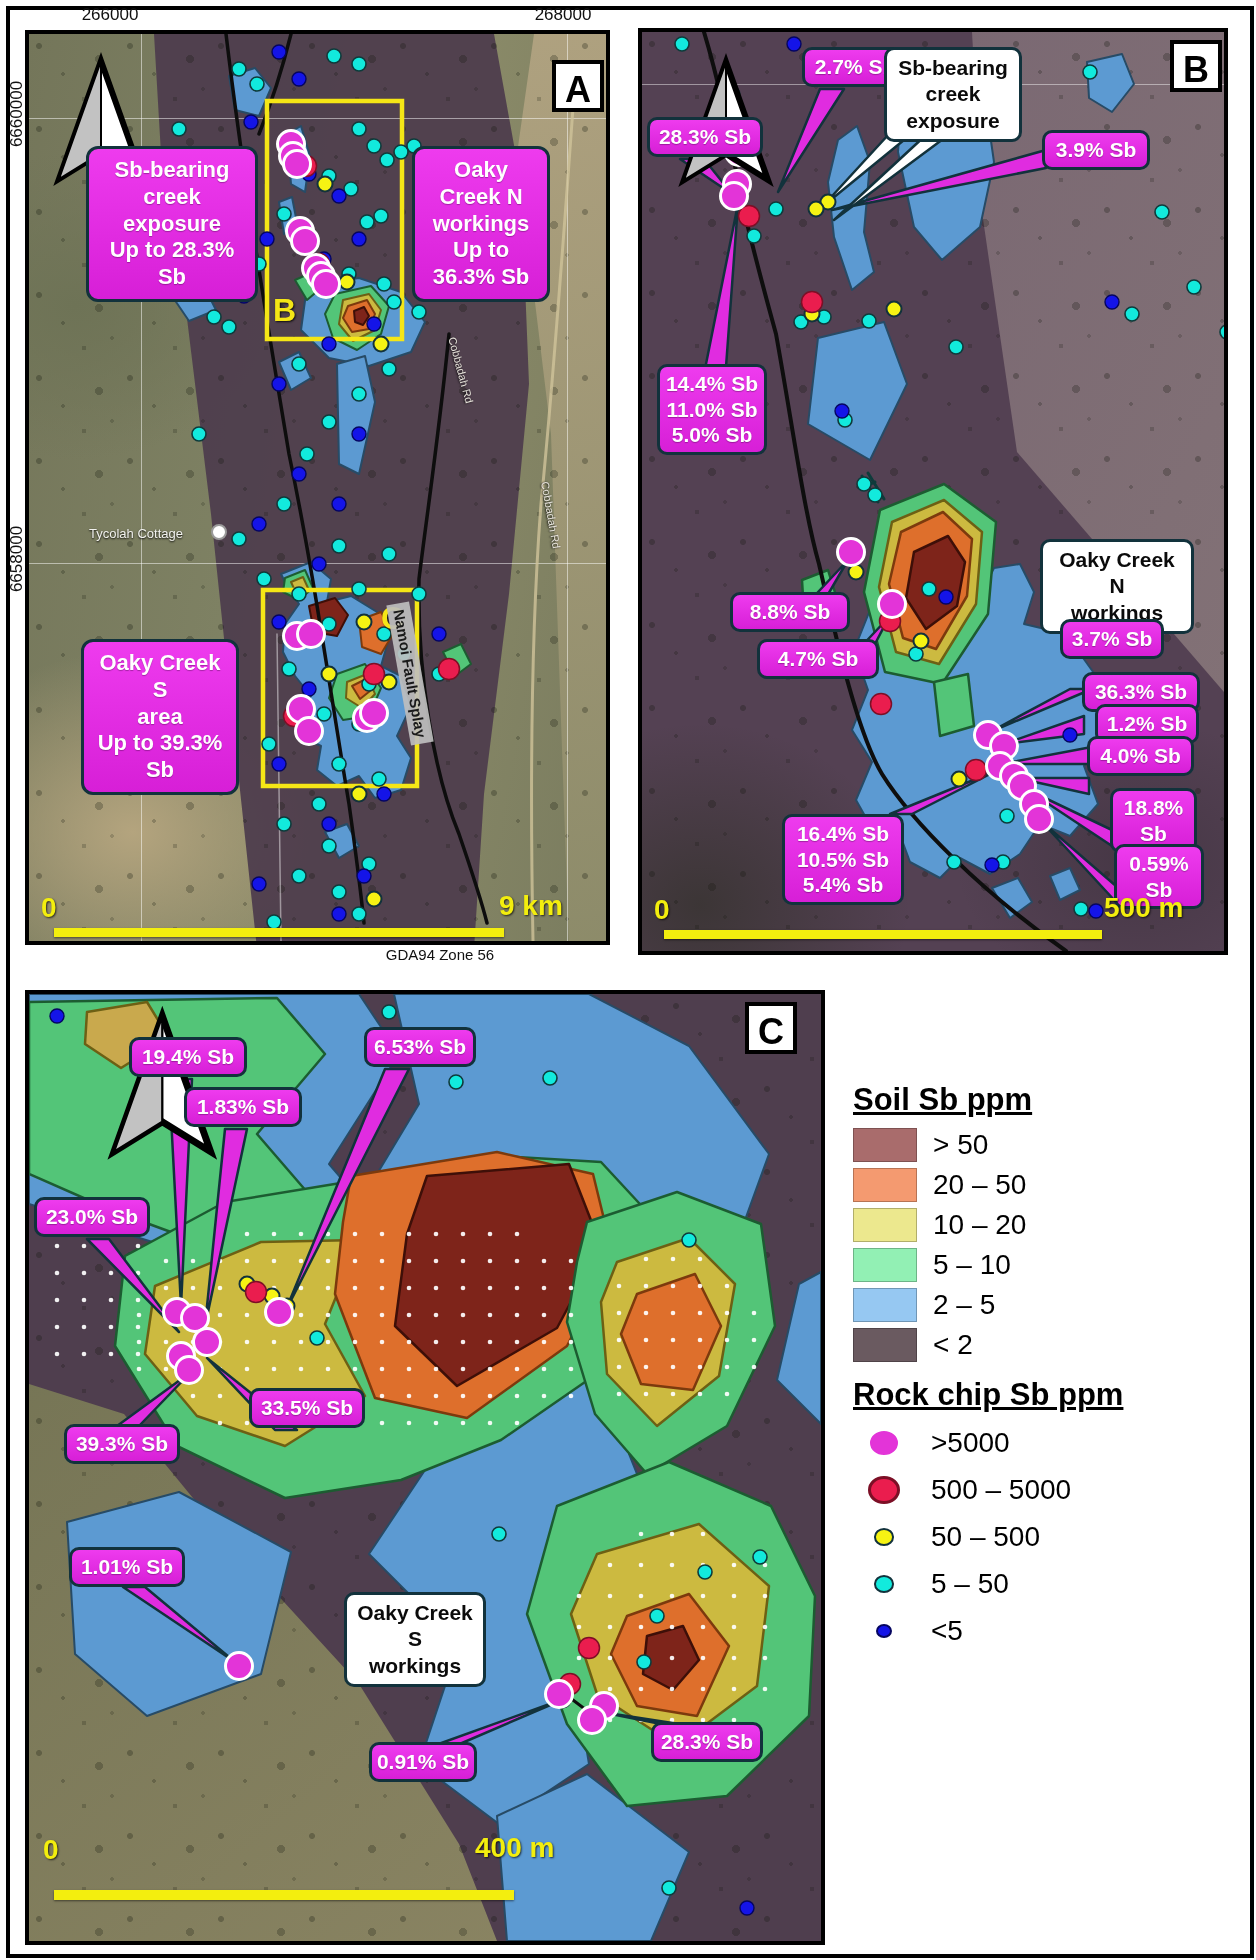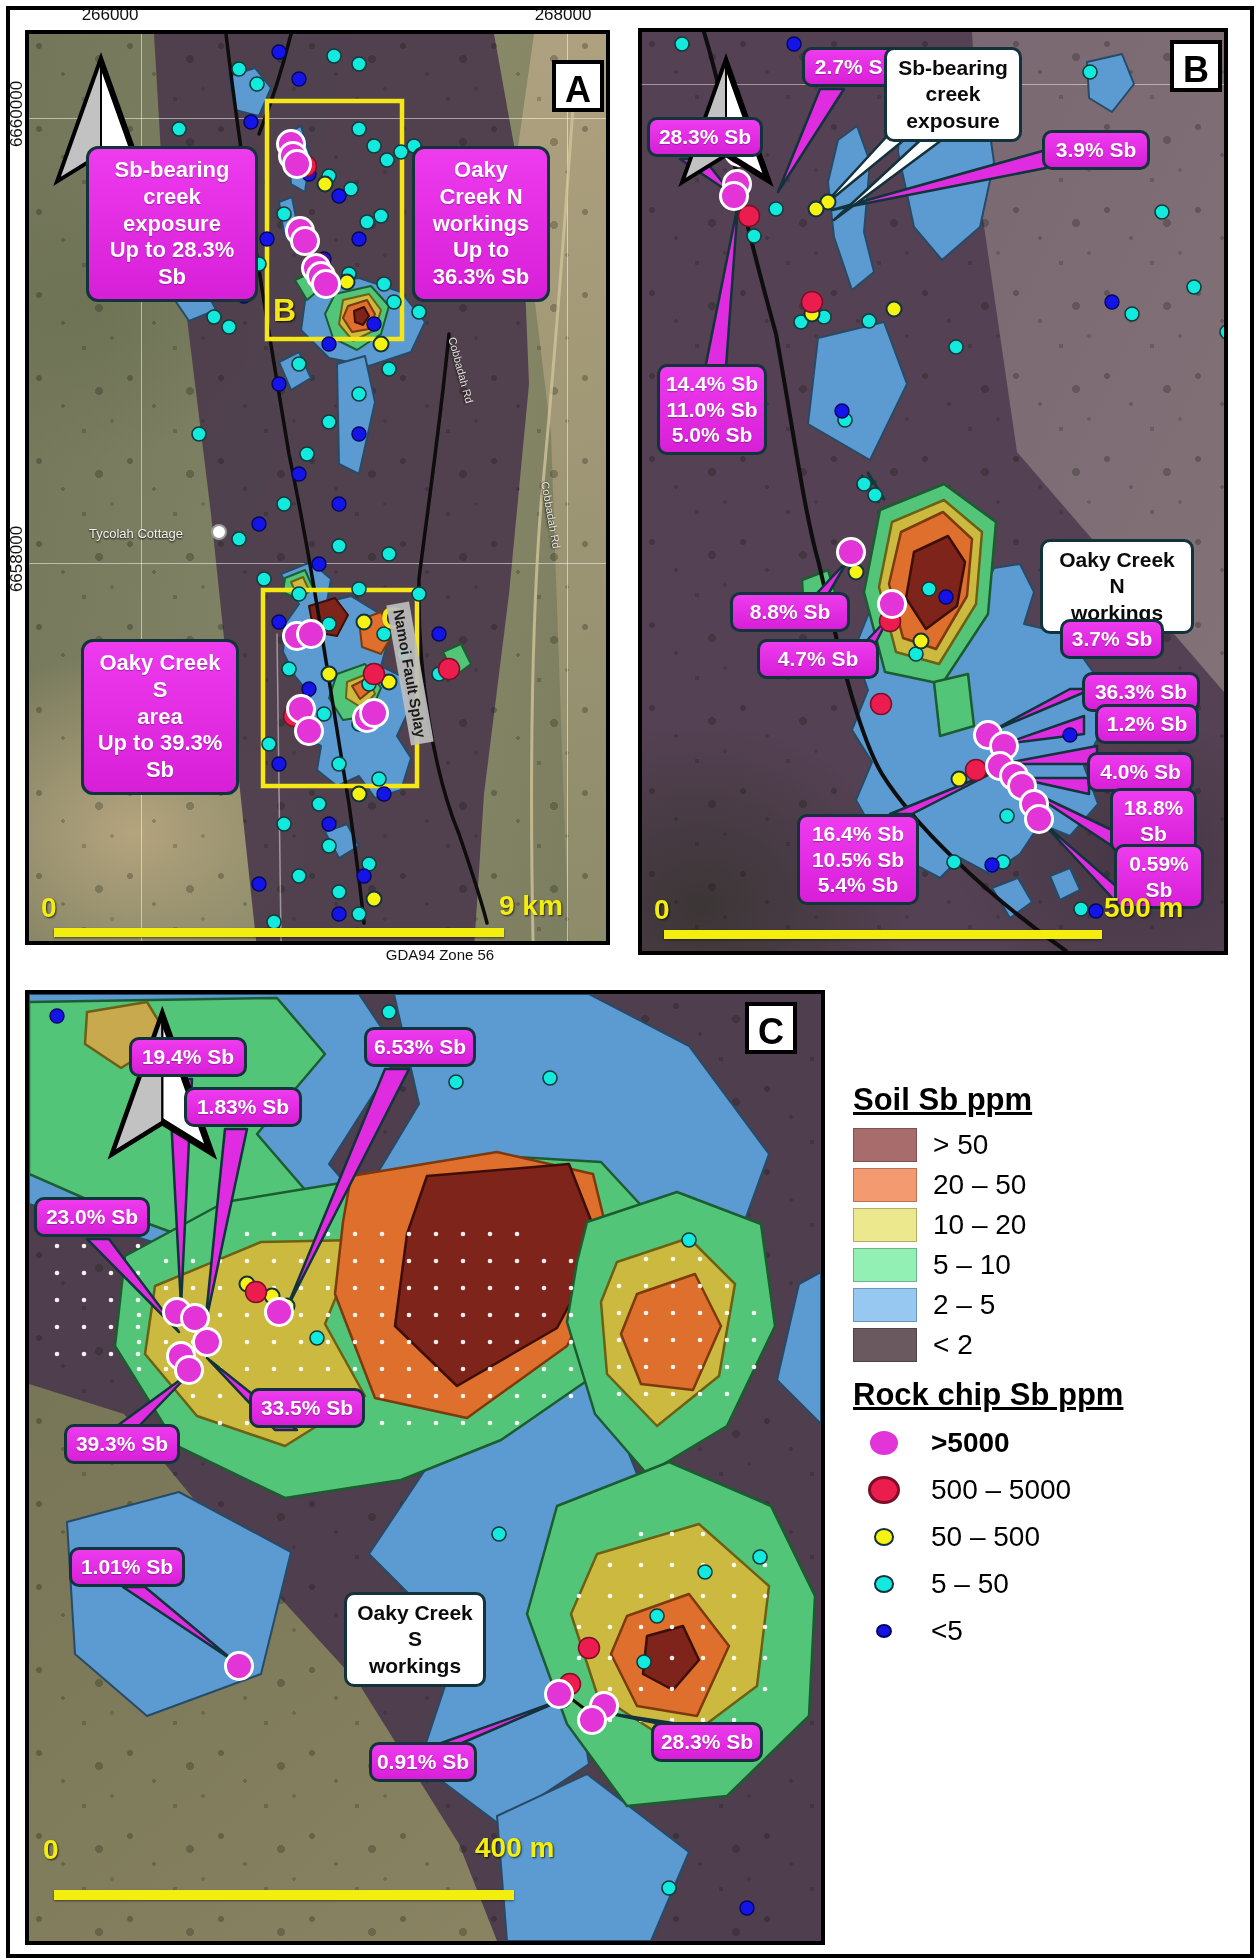--- a/index.html
+++ b/index.html
@@ -359,24 +359,24 @@
     <div class="plabel" style="left:15px;top:332px;width:110px;">14.4% Sb
 11.0% Sb
 5.0% Sb</div>
     <div class="plabel" style="left:88px;top:560px;width:120px;">8.8% Sb</div>
     <div class="plabel" style="left:115px;top:607px;width:122px;">4.7% Sb</div>
     <div class="wlabel" style="left:398px;top:507px;width:154px;">Oaky Creek N
 workings</div>
     <div class="plabel" style="left:418px;top:587px;width:104px;">3.7% Sb</div>
     <div class="plabel" style="left:440px;top:640px;width:118px;">36.3% Sb</div>
     <div class="plabel" style="left:453px;top:672px;width:104px;">1.2% Sb</div>
-    <div class="plabel" style="left:445px;top:720px;width:107px;">4.0% Sb</div>
+    <div class="plabel" style="left:445px;top:704px;width:107px;">4.0% Sb</div>
     <div class="plabel" style="left:468px;top:756px;width:87px;">18.8% Sb</div>
     <div class="plabel" style="left:472px;top:812px;width:90px;">0.59% Sb</div>
-    <div class="plabel" style="left:155px;top:782px;width:122px;">16.4% Sb
+    <div class="plabel" style="left:140px;top:782px;width:122px;">16.4% Sb
 10.5% Sb
 5.4% Sb</div>
     <div class="scale-num" style="left:12px;top:862px;">0</div>
     <div class="scale-num" style="left:462px;top:860px;">500 m</div>
     <div class="scale-bar" style="left:22px;top:898px;width:438px;"></div>
   </div>
 
   <div class="panel" id="panelC">
     <div class="layer" style="background:#4f3e4e;"></div>
     <div class="layer" style="background:linear-gradient(140deg,#6f7051,#8e8765);
@@ -707,21 +707,21 @@
           <span class="leg-swatch" style="background:#96c8f2"></span>
                  <span class="leg-label">2 – 5</span>
         </div>
         <div class="leg-row">
           <span class="leg-swatch" style="background:#6a5a60"></span>
                  <span class="leg-label">&lt; 2</span>
         </div>
       </div>
     <div class="leg-title" style="margin-top:16px;">Rock chip Sb ppm</div>
     <div id="rockRows">
-        <div class="leg-row" style="height: 40px; font-weight: bold;">
+        <div class="leg-row" style="height: 40px;">
           <span class="leg-dotcol">
        <span class="leg-dot" style="width:34px;height:29.92px;background:#e334d8;border:3px solid #ffffff"></span>
           </span>
      <span class="leg-label">&gt;5000</span>
         </div>
         <div class="leg-row" style="height: 40px;">
           <span class="leg-dotcol">
        <span class="leg-dot" style="width:32px;height:28.16px;background:#ea1d4e;border:3px solid #7c0f26"></span>
           </span>
      <span class="leg-label">500 – 5000</span>

